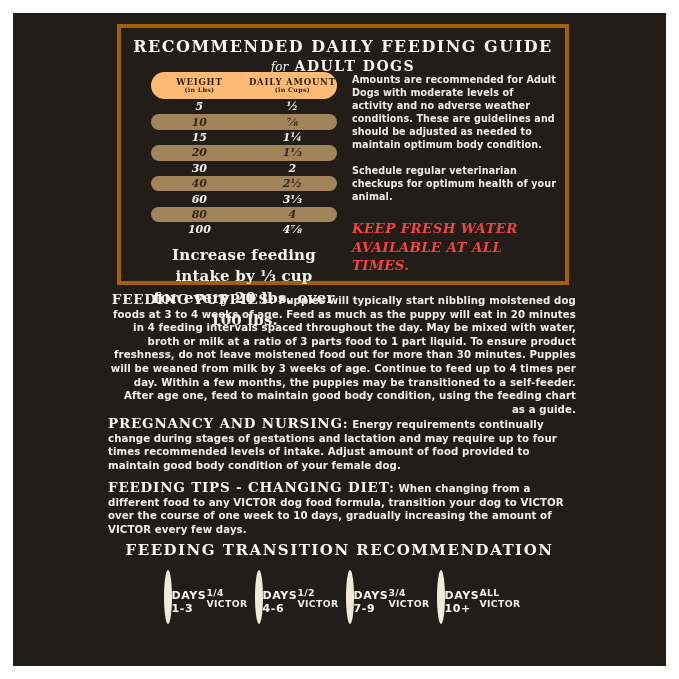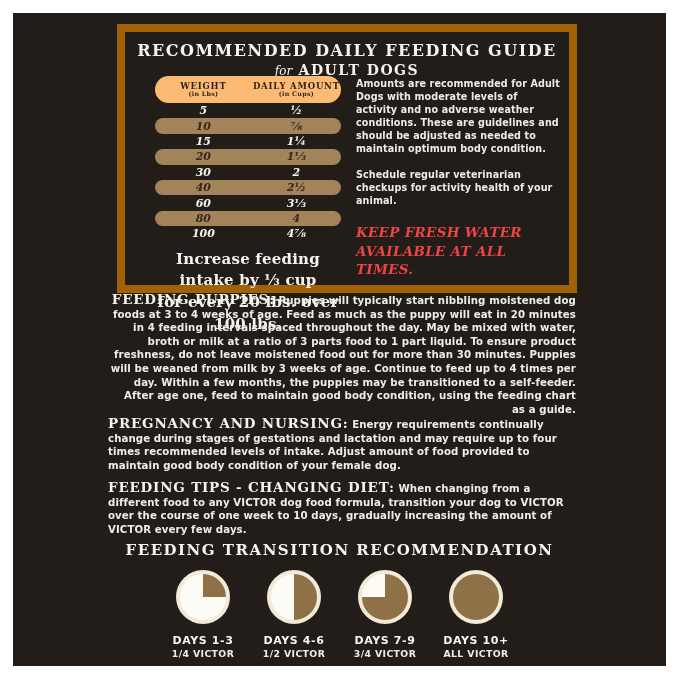--- a/index.html
+++ b/index.html
@@ -1,20 +1,20 @@
 <!DOCTYPE html>
 <html><head>
 <meta charset="utf-8">
 <style>
   html,body{margin:0;padding:0;width:679px;height:679px;background:#ffffff;overflow:hidden;}
   body{font-family:"DejaVu Sans", sans-serif;}
   .panel{position:absolute;left:13px;top:13px;width:653px;height:653px;background:#221d19;}
 
   
-  .guide-box{position:absolute;left:104px;top:11px;width:444px;height:253px;border:8px solid #a16207;}
+  .guide-box{position:absolute;left:104px;top:11px;width:444px;height:253px;border:4px solid #a16207;}
   .guide-title{margin-top:9px;text-align:center;color:#f7f4ee;font-family:"DejaVu Serif", serif;
     font-weight:bold;font-size:16px;letter-spacing:1.5px;}
   .guide-subtitle{text-align:center;color:#f7f4ee;font-family:"DejaVu Serif", serif;
     font-weight:bold;font-size:14px;letter-spacing:1.5px;margin-top:2px;}
   .guide-subtitle .for{font-style:italic;font-weight:normal;font-size:12px;letter-spacing:0;text-transform:none;}
 
   .table-col{position:absolute;left:30px;top:44px;width:186px;}
   .pill{border-radius:14px;background:#fdba74;}
   .tbl-header{display:flex;height:27px;align-items:center;}
   .hcol{text-align:center;color:#2f251a;font-family:"DejaVu Serif", serif;font-weight:bold;line-height:1.05;}
@@ -37,21 +37,21 @@
   .section{position:absolute;left:95px;width:468px;margin:0;color:#f0ede7;
     font-size:10.2px;line-height:13.6px;font-weight:bold;letter-spacing:0.1px;}
   .section .lead{font-family:"DejaVu Serif", serif;font-weight:bold;font-size:13.5px;
     letter-spacing:0.8px;color:#f7f4ee;}
   .sec-0{top:280px;text-align:right;} .sec-1{top:404px;} .sec-2{top:468px;}
 
   
   .trans-heading{position:absolute;top:528px;width:100%;text-align:center;color:#f7f4ee;
     font-family:"DejaVu Serif", serif;font-weight:bold;font-size:15px;letter-spacing:1.5px;}
   .pies{position:absolute;top:557px;left:0;width:100%;display:flex;justify-content:center;gap:12px;}
-  .pie-step{width:79px;display:flex;flex-direction:column;align-items:center;}
+  .pie-step{width:79px;display:flex;flex-direction:row;align-items:center;}
   .pie{width:46px;height:46px;border-radius:50%;border:4px solid #f2ead8;}
   .days{margin-top:10px;font-size:11px;font-weight:bold;color:#f7f4ee;letter-spacing:0.6px;}
   .ratio{margin-top:1px;font-size:9.3px;font-weight:bold;color:#f0ede7;letter-spacing:0.4px;}
 </style>
 </head>
 <body>
 
 <div class="panel">
 
   <div class="guide-box">
@@ -109,21 +109,21 @@
           <span class="c2">4⅞</span>
         </div>
       <div class="note">
         <div>Increase feeding intake by ⅓ cup</div>
         <div>for every 20 lbs. over 100 lbs.</div>
       </div>
     </div>
 
     <div class="right-col">
       <p>Amounts are recommended for Adult Dogs with moderate levels of activity and no adverse weather conditions. These are guidelines and should be adjusted as needed to maintain optimum body condition.</p>
-      <p>Schedule regular veterinarian checkups for activity health of your animal.</p>
+      <p>Schedule regular veterinarian checkups for optimum health of your animal.</p>
       <p class="emphasis">KEEP FRESH WATER AVAILABLE AT ALL TIMES.</p>
     </div>
   </div>
 
   <p class="section sec-0">
     <span class="lead">FEEDING PUPPIES:</span>
     <span>Puppies will typically start nibbling moistened dog foods at 3 to 4 weeks of age. Feed as much as the puppy will eat in 20 minutes in 4 feeding intervals spaced throughout the day. May be mixed with water, broth or milk at a ratio of 3 parts food to 1 part liquid. To ensure product freshness, do not leave moistened food out for more than 30 minutes. Puppies will be weaned from milk by 3 weeks of age. Continue to feed up to 4 times per day. Within a few months, the puppies may be transitioned to a self-feeder. After age one, feed to maintain good body condition, using the feeding chart as a guide.</span>
   </p>
   <p class="section sec-1">
     <span class="lead">PREGNANCY AND NURSING:</span>

